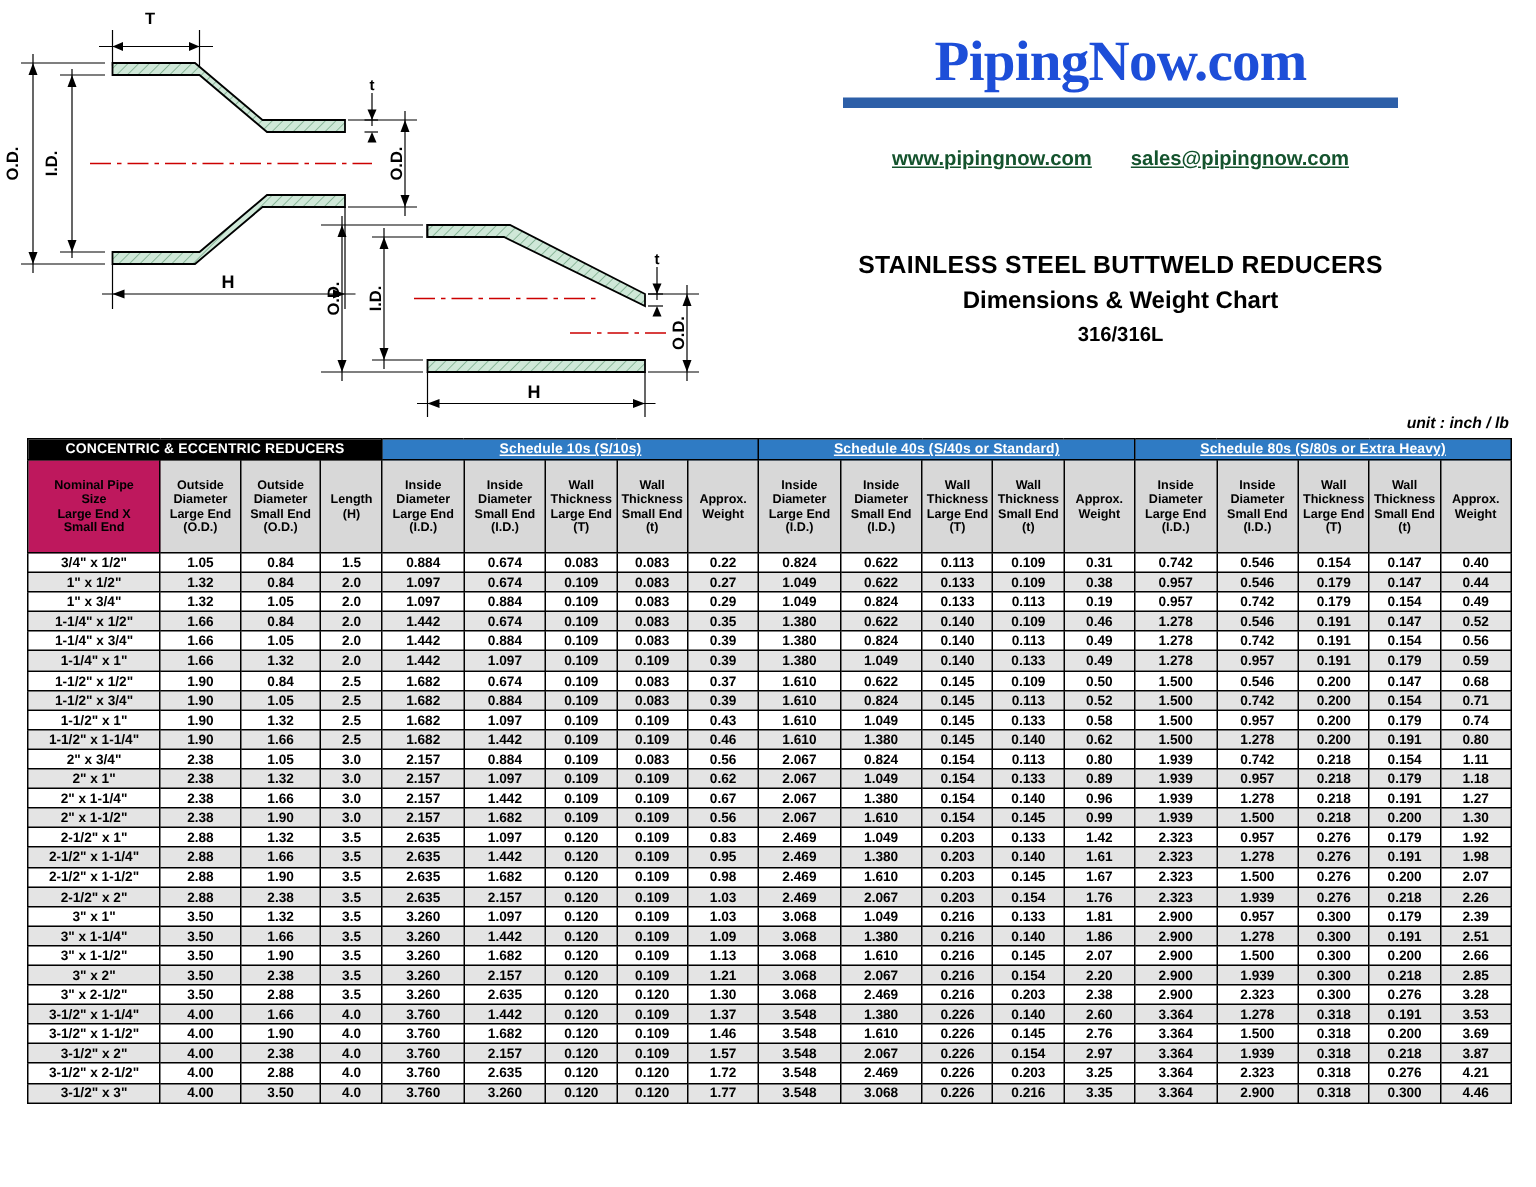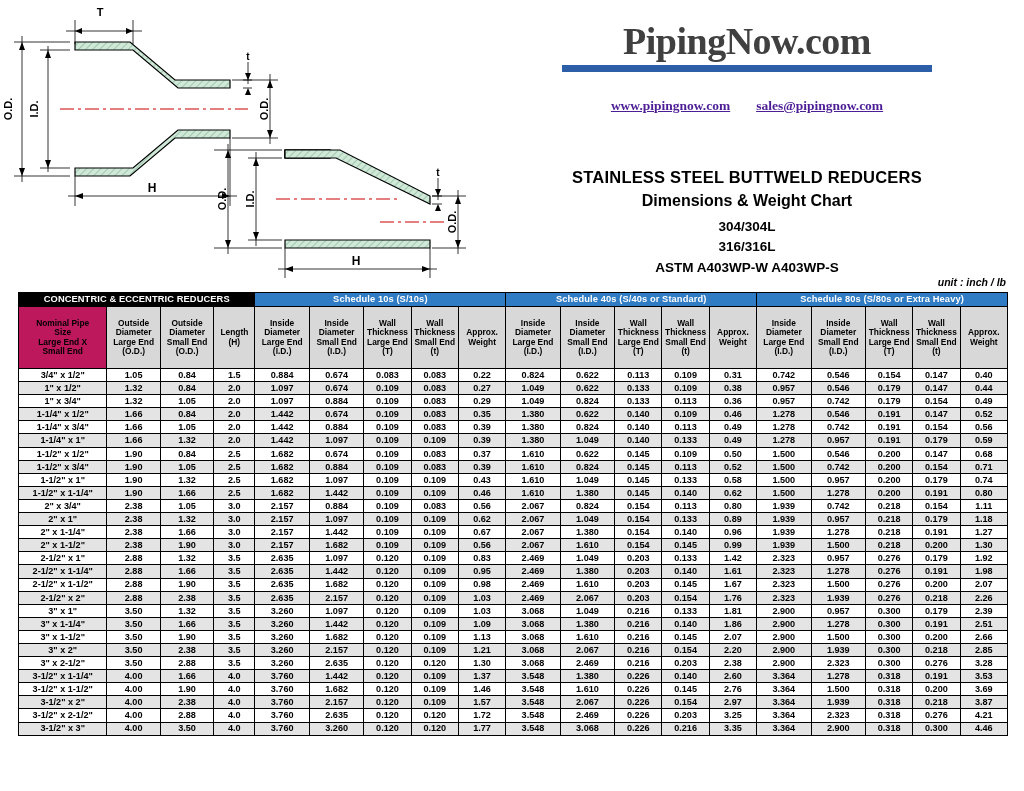--- a/index.html
+++ b/index.html
@@ -23,35 +23,35 @@
 
   
   .brand {
     position:absolute; left:470px; top:22px; width:554px; text-align:center;
   }
   .brand-title {
     font-family:"Liberation Serif", serif;
     font-weight:bold;
     font-size:38px;
     letter-spacing:-0.5px;
-    color:#404040;
+    color:#1d4ed8;
     line-height:1.05;
   }
   .brand-bar {
     margin:3px auto 0 auto;
     width:370px; height:7px;
     background:#2d5fa8;
   }
   .brand-links {
     margin-top:26px;
     font-size:13.5px;
     font-weight:bold;
     color:#1a3fa0;
   }
-  .brand-links a { color:#4c1d95; text-decoration:underline;font-family:Liberation Serif, serif; }
+  .brand-links a { color:#14532d; text-decoration:underline; }
   .brand-links .sep { display:inline-block; width:26px; }
 
   .doc-title {
     position:absolute; left:470px; top:168px; width:554px; text-align:center;
     font-family:"Liberation Sans", sans-serif;
   }
   .doc-title .l1 { font-size:16.5px; font-weight:bold; letter-spacing:0.2px; }
   .doc-title .l2 { font-size:16px; font-weight:bold; margin-top:5px; }
   .doc-title .l3 { font-size:13.5px; font-weight:bold; margin-top:9px; }
   .doc-title .l4 { font-size:13.5px; font-weight:bold; margin-top:5px; }
@@ -82,21 +82,21 @@
   }
   
   .grp {
     height:14px;
     font-size:9.3px;
     font-weight:bold;
     color:#ffffff;
     letter-spacing:0.1px;
   }
   .grp.dark { background:#000000; }
-  .grp.blue { background:#2f7bc4; }
+  .grp.blue { background:#2f7bc4;text-decoration:underline; }
 
   
   .colhdr td {
     font-size:8.4px;
     font-weight:bold;
     background:#d8d8d8;
     height:62px;
     padding:1px 0;
   }
   .colhdr td.cc { background:#be185d; }
@@ -256,23 +256,21 @@
     <div class="brand-title">PipingNow.com</div>
     <div class="brand-bar"></div>
     <div class="brand-links">
       <a href="#">www.pipingnow.com</a><span class="sep"></span><a href="#">sales@pipingnow.com</a>
     </div>
   </div>
 
   <div class="doc-title">
     <div class="l1">STAINLESS STEEL BUTTWELD REDUCERS</div>
     <div class="l2">Dimensions &amp; Weight Chart</div>
-    <div class="l3">304/304L</div>
     <div class="l4">316/316L</div>
-    <div class="l5">ASTM A403WP-W   A403WP-S</div>
   </div>
 
   <div class="unit-note">unit : inch / lb</div>
 </div>
 
 <div class="table-wrap">
   <table class="chart">
     <colgroup>
       <col class="c-size">
         <col class="c-od">
@@ -463,21 +461,21 @@
           <td>2.0</td>
           <td>1.097</td>
           <td>0.884</td>
           <td>0.109</td>
           <td>0.083</td>
           <td>0.29</td>
           <td>1.049</td>
           <td>0.824</td>
           <td>0.133</td>
           <td>0.113</td>
-          <td>0.36</td>
+          <td>0.19</td>
           <td>0.957</td>
           <td>0.742</td>
           <td>0.179</td>
           <td>0.154</td>
           <td>0.49</td>
         </tr>
         <tr class="alt">
           <td class="size">1-1/4" x 1/2"</td>
           <td>1.66</td>
           <td>0.84</td>

